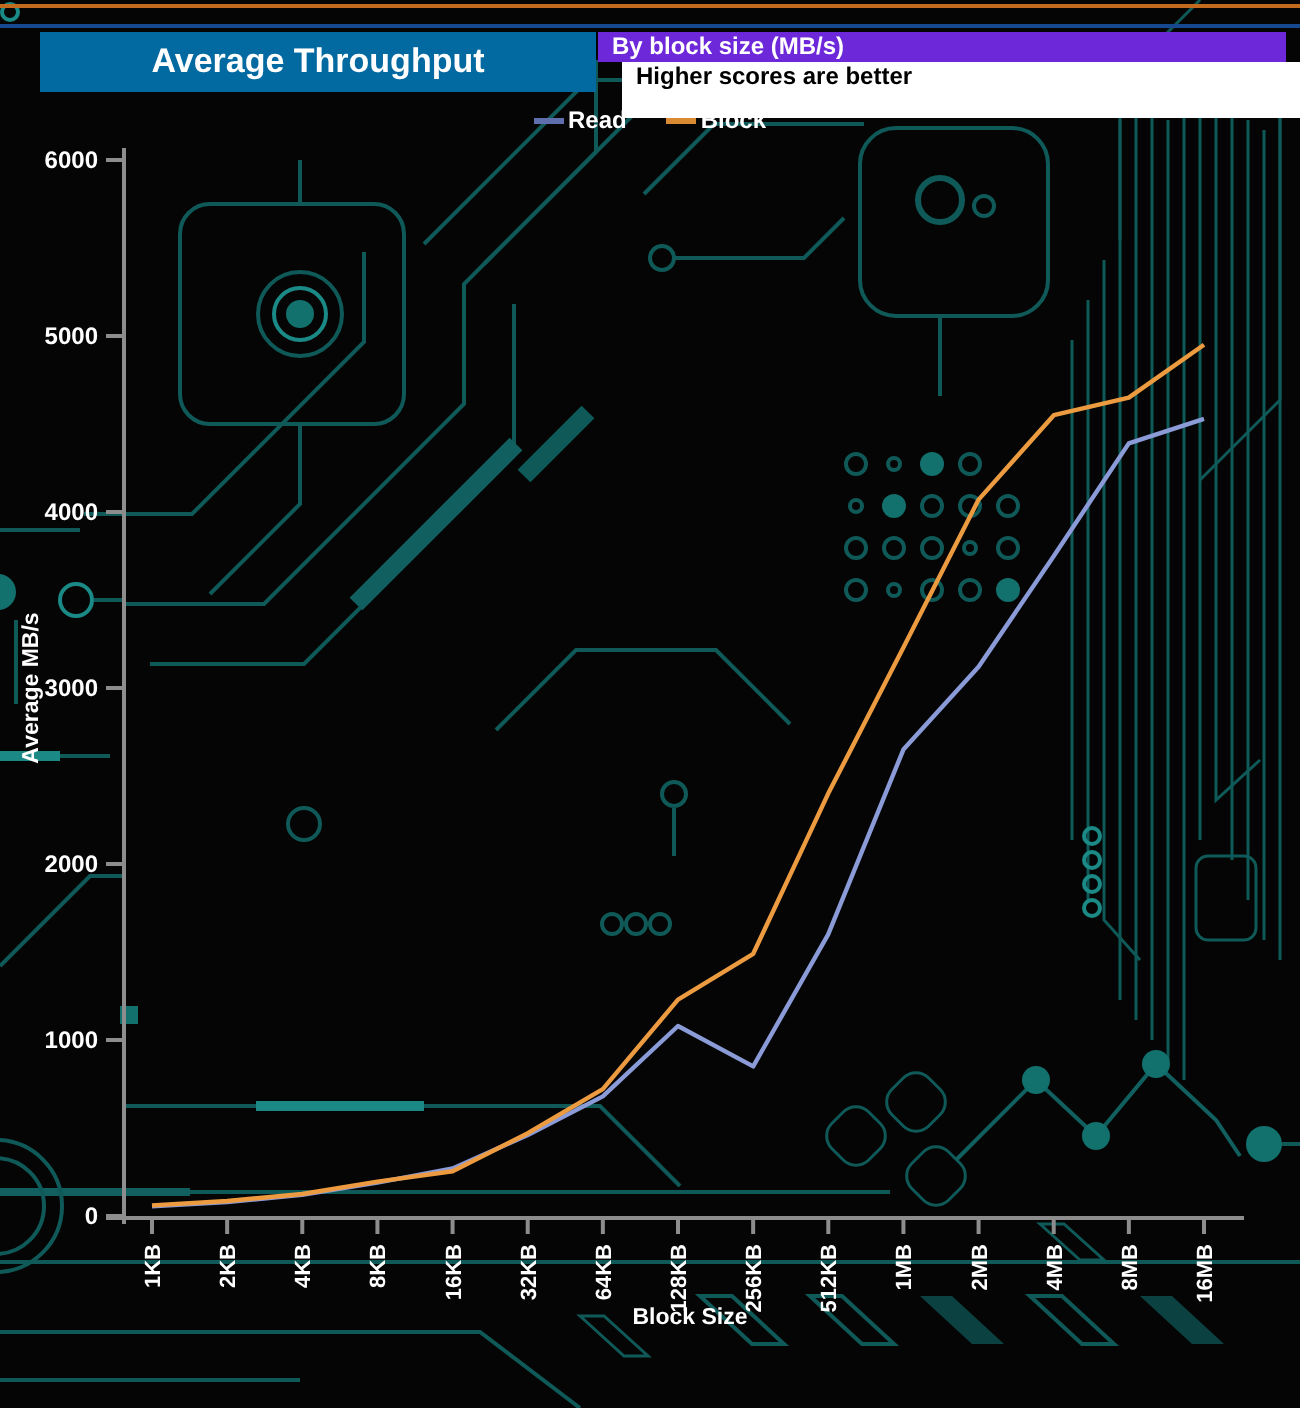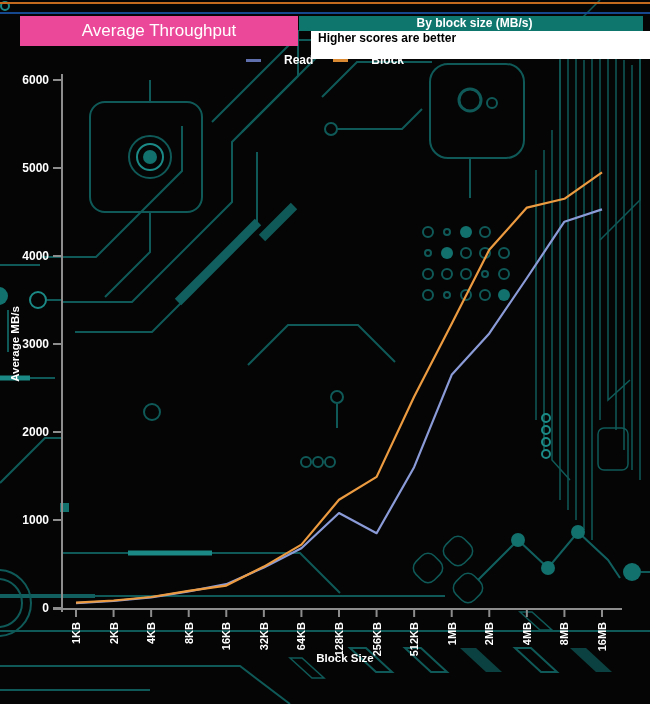--- a/index.html
+++ b/index.html
@@ -4,37 +4,37 @@
 <style>
   html,body{margin:0;padding:0;background:#000;}
   .screen{
     position:relative;width:650px;height:704px;background:#050505;
     overflow:hidden;font-family:"Liberation Sans",sans-serif;
   }
   .circuit-bg{position:absolute;left:0;top:0;width:650px;height:704px;}
   .top-orange-line{position:absolute;left:0;top:2px;width:650px;height:2px;background:#c36a1f;}
   .top-blue-line{position:absolute;left:0;top:12px;width:650px;height:2px;background:#15488f;}
   .title-bar{
-    position:absolute;left:20px;top:16px;width:278px;height:30px;background:#ec4899;
+    position:absolute;left:20px;top:16px;width:278px;height:30px;background:#0369a1;
     display:flex;align-items:center;justify-content:center;
-    color:#fff;font-weight:normal;font-size:17px;
+    color:#fff;font-weight:bold;font-size:17px;
   }
   .subtitle-bar{
-    position:absolute;left:299px;top:16px;width:337px;height:15px;background:#0f766e;
-    color:#fff;font-weight:bold;font-size:12px;line-height:15px;padding-left:7px;text-align:center;
+    position:absolute;left:299px;top:16px;width:337px;height:15px;background:#6d28d9;
+    color:#fff;font-weight:bold;font-size:12px;line-height:15px;padding-left:7px;
   }
   .note-bar{
     position:absolute;left:311px;top:31px;width:337px;height:28px;background:#ffffff;
     color:#000;font-weight:bold;font-size:12px;line-height:14px;padding-left:7px;
   }
   .legend{
     position:absolute;left:0;top:52px;width:650px;height:16px;
     display:flex;align-items:center;justify-content:center;gap:20px;
   }
-  .legend-item{display:flex;align-items:center;gap:23px;}
+  .legend-item{display:flex;align-items:center;gap:2px;}
   .legend-dash{width:15px;height:3px;display:inline-block;}
   .legend-label{color:#fff;font-weight:bold;font-size:12px;}
   .chart-svg{position:absolute;left:0;top:0;width:650px;height:704px;}
   .tick{fill:#ffffff;font-weight:bold;}
   .ylab{font-size:12px;}
   .xlab{font-size:11px;}
   .axis-title{fill:#ffffff;font-weight:bold;font-size:11.5px;}
 </style>
 </head>
 <body>

